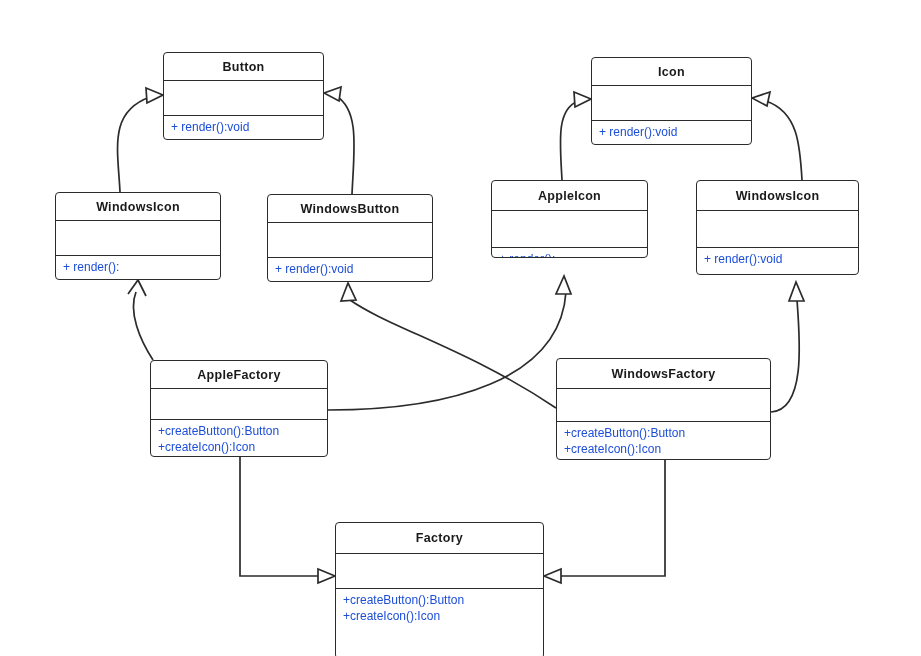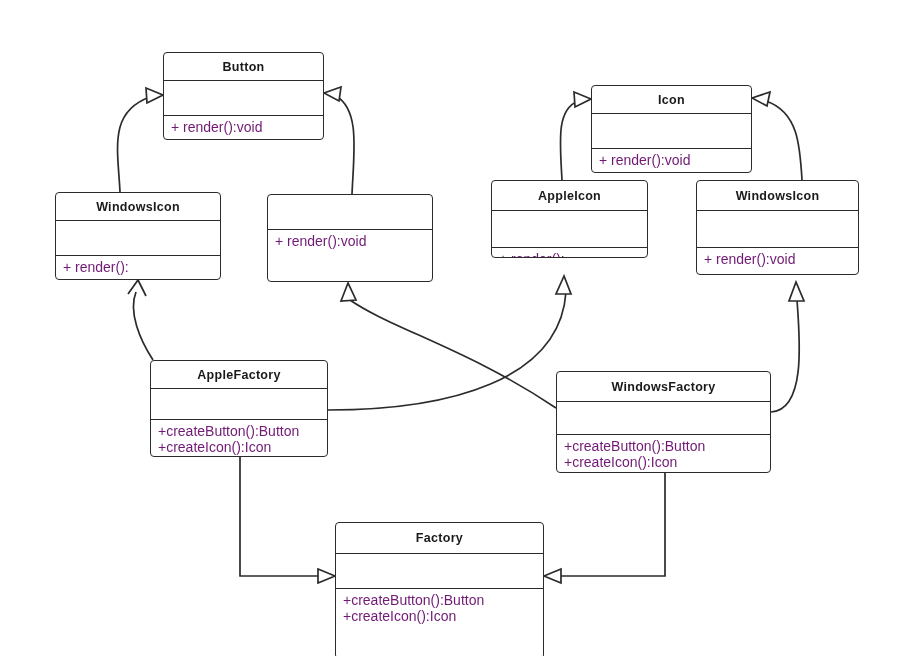--- a/index.html
+++ b/index.html
@@ -48,22 +48,22 @@
   }
   .uml-attrs {
     box-sizing: border-box;
     border-bottom: 1.6px solid #2b2b2b;
   }
   .uml-methods {
     box-sizing: border-box;
     padding: 3px 7px 4px 7px;
   }
   .uml-method-line {
-    font-size: 14px;
-    color: #701a75;
+    font-size: 12px;
+    color: #1d4ed8;
     line-height: 16px;
     white-space: pre;
   }
 </style>
 </head>
 <body>
 
 <div id="diagram-root">
 
   <svg class="diagram-canvas" viewBox="0 0 921 656" xmlns="http://www.w3.org/2000/svg">
@@ -120,37 +120,38 @@
   </svg>
 
   <div class="uml-class" style="left:163px; top:52px; width:161px; height:88px;">
     <div class="uml-name" style="height:28px;">Button</div>
     <div class="uml-attrs" style="height:35px;"></div>
     <div class="uml-methods">
       <div class="uml-method-line">+ render():void</div>
     </div>
   </div>
 
-  <div class="uml-class" style="left:591px; top:57px; width:161px; height:88px;margin-top:28px;">
+  <div class="uml-class" style="left:591px; top:57px; width:161px; height:88px;">
     <div class="uml-name" style="height:28px;">Icon</div>
     <div class="uml-attrs" style="height:35px;"></div>
     <div class="uml-methods">
       <div class="uml-method-line">+ render():void</div>
     </div>
   </div>
 
   <div class="uml-class" style="left:55px; top:192px; width:166px; height:88px;">
     <div class="uml-name" style="height:28px;">WindowsIcon</div>
     <div class="uml-attrs" style="height:35px;"></div>
     <div class="uml-methods">
       <div class="uml-method-line">+ render():</div>
     </div>
   </div>
 
   <div class="uml-class" style="left:267px; top:194px; width:166px; height:88px;">
+    <div class="uml-name" style="height:28px;">WindowsButton</div>
     <div class="uml-attrs" style="height:35px;"></div>
     <div class="uml-methods">
       <div class="uml-method-line">+ render():void</div>
     </div>
   </div>
 
   <div class="uml-class" style="left:491px; top:180px; width:157px; height:78px;">
     <div class="uml-name" style="height:30px;">AppleIcon</div>
     <div class="uml-attrs" style="height:37px;"></div>
     <div class="uml-methods">
@@ -168,21 +169,21 @@
 
   <div class="uml-class" style="left:150px; top:360px; width:178px; height:97px;">
     <div class="uml-name" style="height:28px;">AppleFactory</div>
     <div class="uml-attrs" style="height:31px;"></div>
     <div class="uml-methods">
       <div class="uml-method-line">+createButton():Button</div>
       <div class="uml-method-line">+createIcon():Icon</div>
     </div>
   </div>
 
-  <div class="uml-class" style="left:556px; top:358px; width:215px; height:102px;margin-top:13px;">
+  <div class="uml-class" style="left:556px; top:358px; width:215px; height:102px;">
     <div class="uml-name" style="height:30px;">WindowsFactory</div>
     <div class="uml-attrs" style="height:33px;"></div>
     <div class="uml-methods">
       <div class="uml-method-line">+createButton():Button</div>
       <div class="uml-method-line">+createIcon():Icon</div>
     </div>
   </div>
 
   <div class="uml-class" style="left:335px; top:522px; width:209px; height:137px;">
     <div class="uml-name" style="height:31px;">Factory</div>

